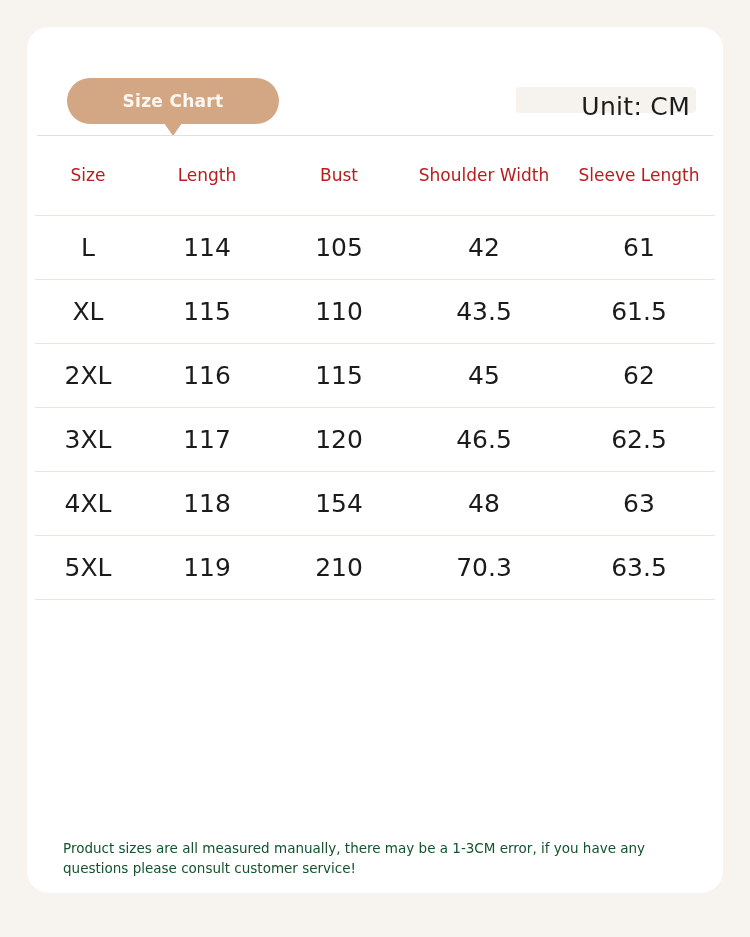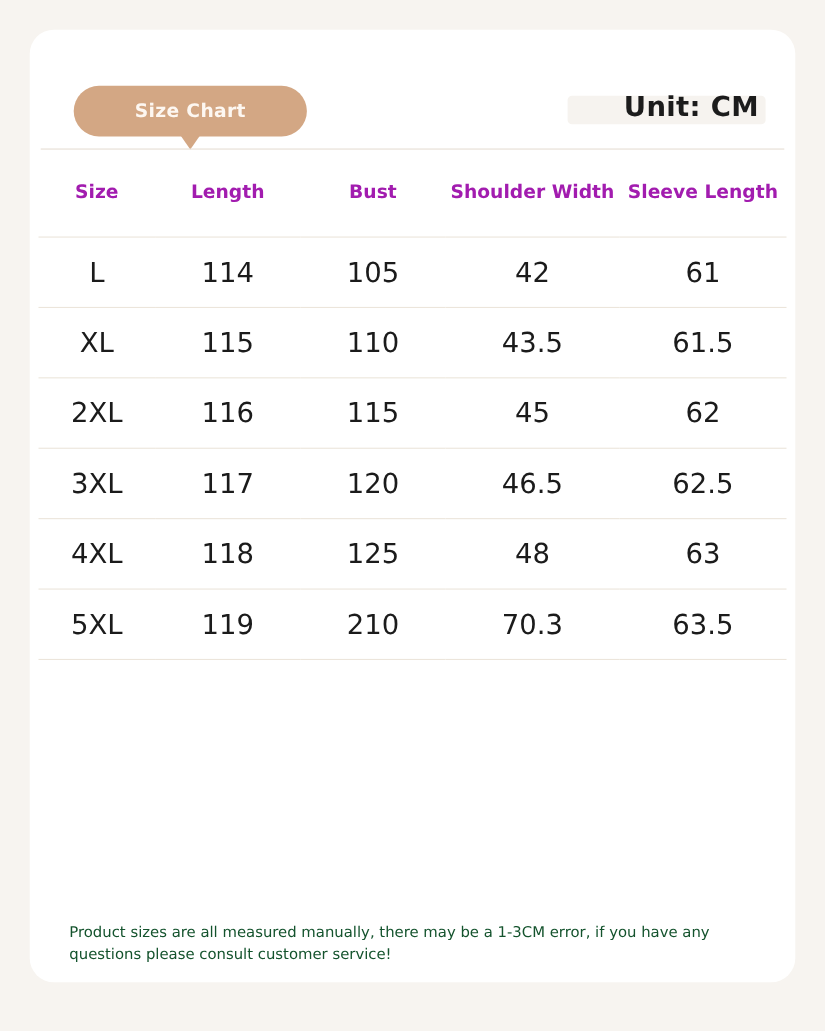--- a/index.html
+++ b/index.html
@@ -53,23 +53,23 @@
     bottom: -12px;
     width: 0;
     height: 0;
     border-left: 9px solid transparent;
     border-right: 9px solid transparent;
     border-top: 13px solid #d3a784;
   }
   .unit {
     position: absolute;
     right: 33px;
-    top: 42px;
+    top: 52px;
     font-size: 25px;
-    font-weight: bold;
+    font-weight: normal;
     color: #1c1c1c;
     letter-spacing: 0.3px;
   }
   .unit-bg {
     position: absolute;
     right: 27px;
     top: 47px;
     width: 180px;
     height: 26px;
     background: #f6f3ef;
@@ -86,22 +86,22 @@
   table.size-table {
     position: absolute;
     top: 120px;
     left: 8px;
     width: 680px;
     border-collapse: collapse;
     table-layout: fixed;
   }
   table.size-table th {
     font-size: 17px;
-    font-weight: bold;
-    color: #a21caf;
+    font-weight: normal;
+    color: #b91c1c;
     padding: 18px 0 30px 0;
     text-align: center;
     border-bottom: 1px solid #ece5db;
   }
   table.size-table td {
     font-size: 25px;
     color: #1b1b1b;
     text-align: center;
     padding: 17px 0 17px 0;
     border-bottom: 1px solid #ece5db;
@@ -180,21 +180,21 @@
       <tr>
         <td class="col-size">3XL</td>
         <td class="col-length">117</td>
         <td class="col-bust">120</td>
         <td class="col-shoulder">46.5</td>
         <td class="col-sleeve">62.5</td>
       </tr>
       <tr>
         <td class="col-size">4XL</td>
         <td class="col-length">118</td>
-        <td class="col-bust">125</td>
+        <td class="col-bust">154</td>
         <td class="col-shoulder">48</td>
         <td class="col-sleeve">63</td>
       </tr>
       <tr>
         <td class="col-size">5XL</td>
         <td class="col-length">119</td>
         <td class="col-bust">210</td>
         <td class="col-shoulder">70.3</td>
         <td class="col-sleeve">63.5</td>
       </tr>

